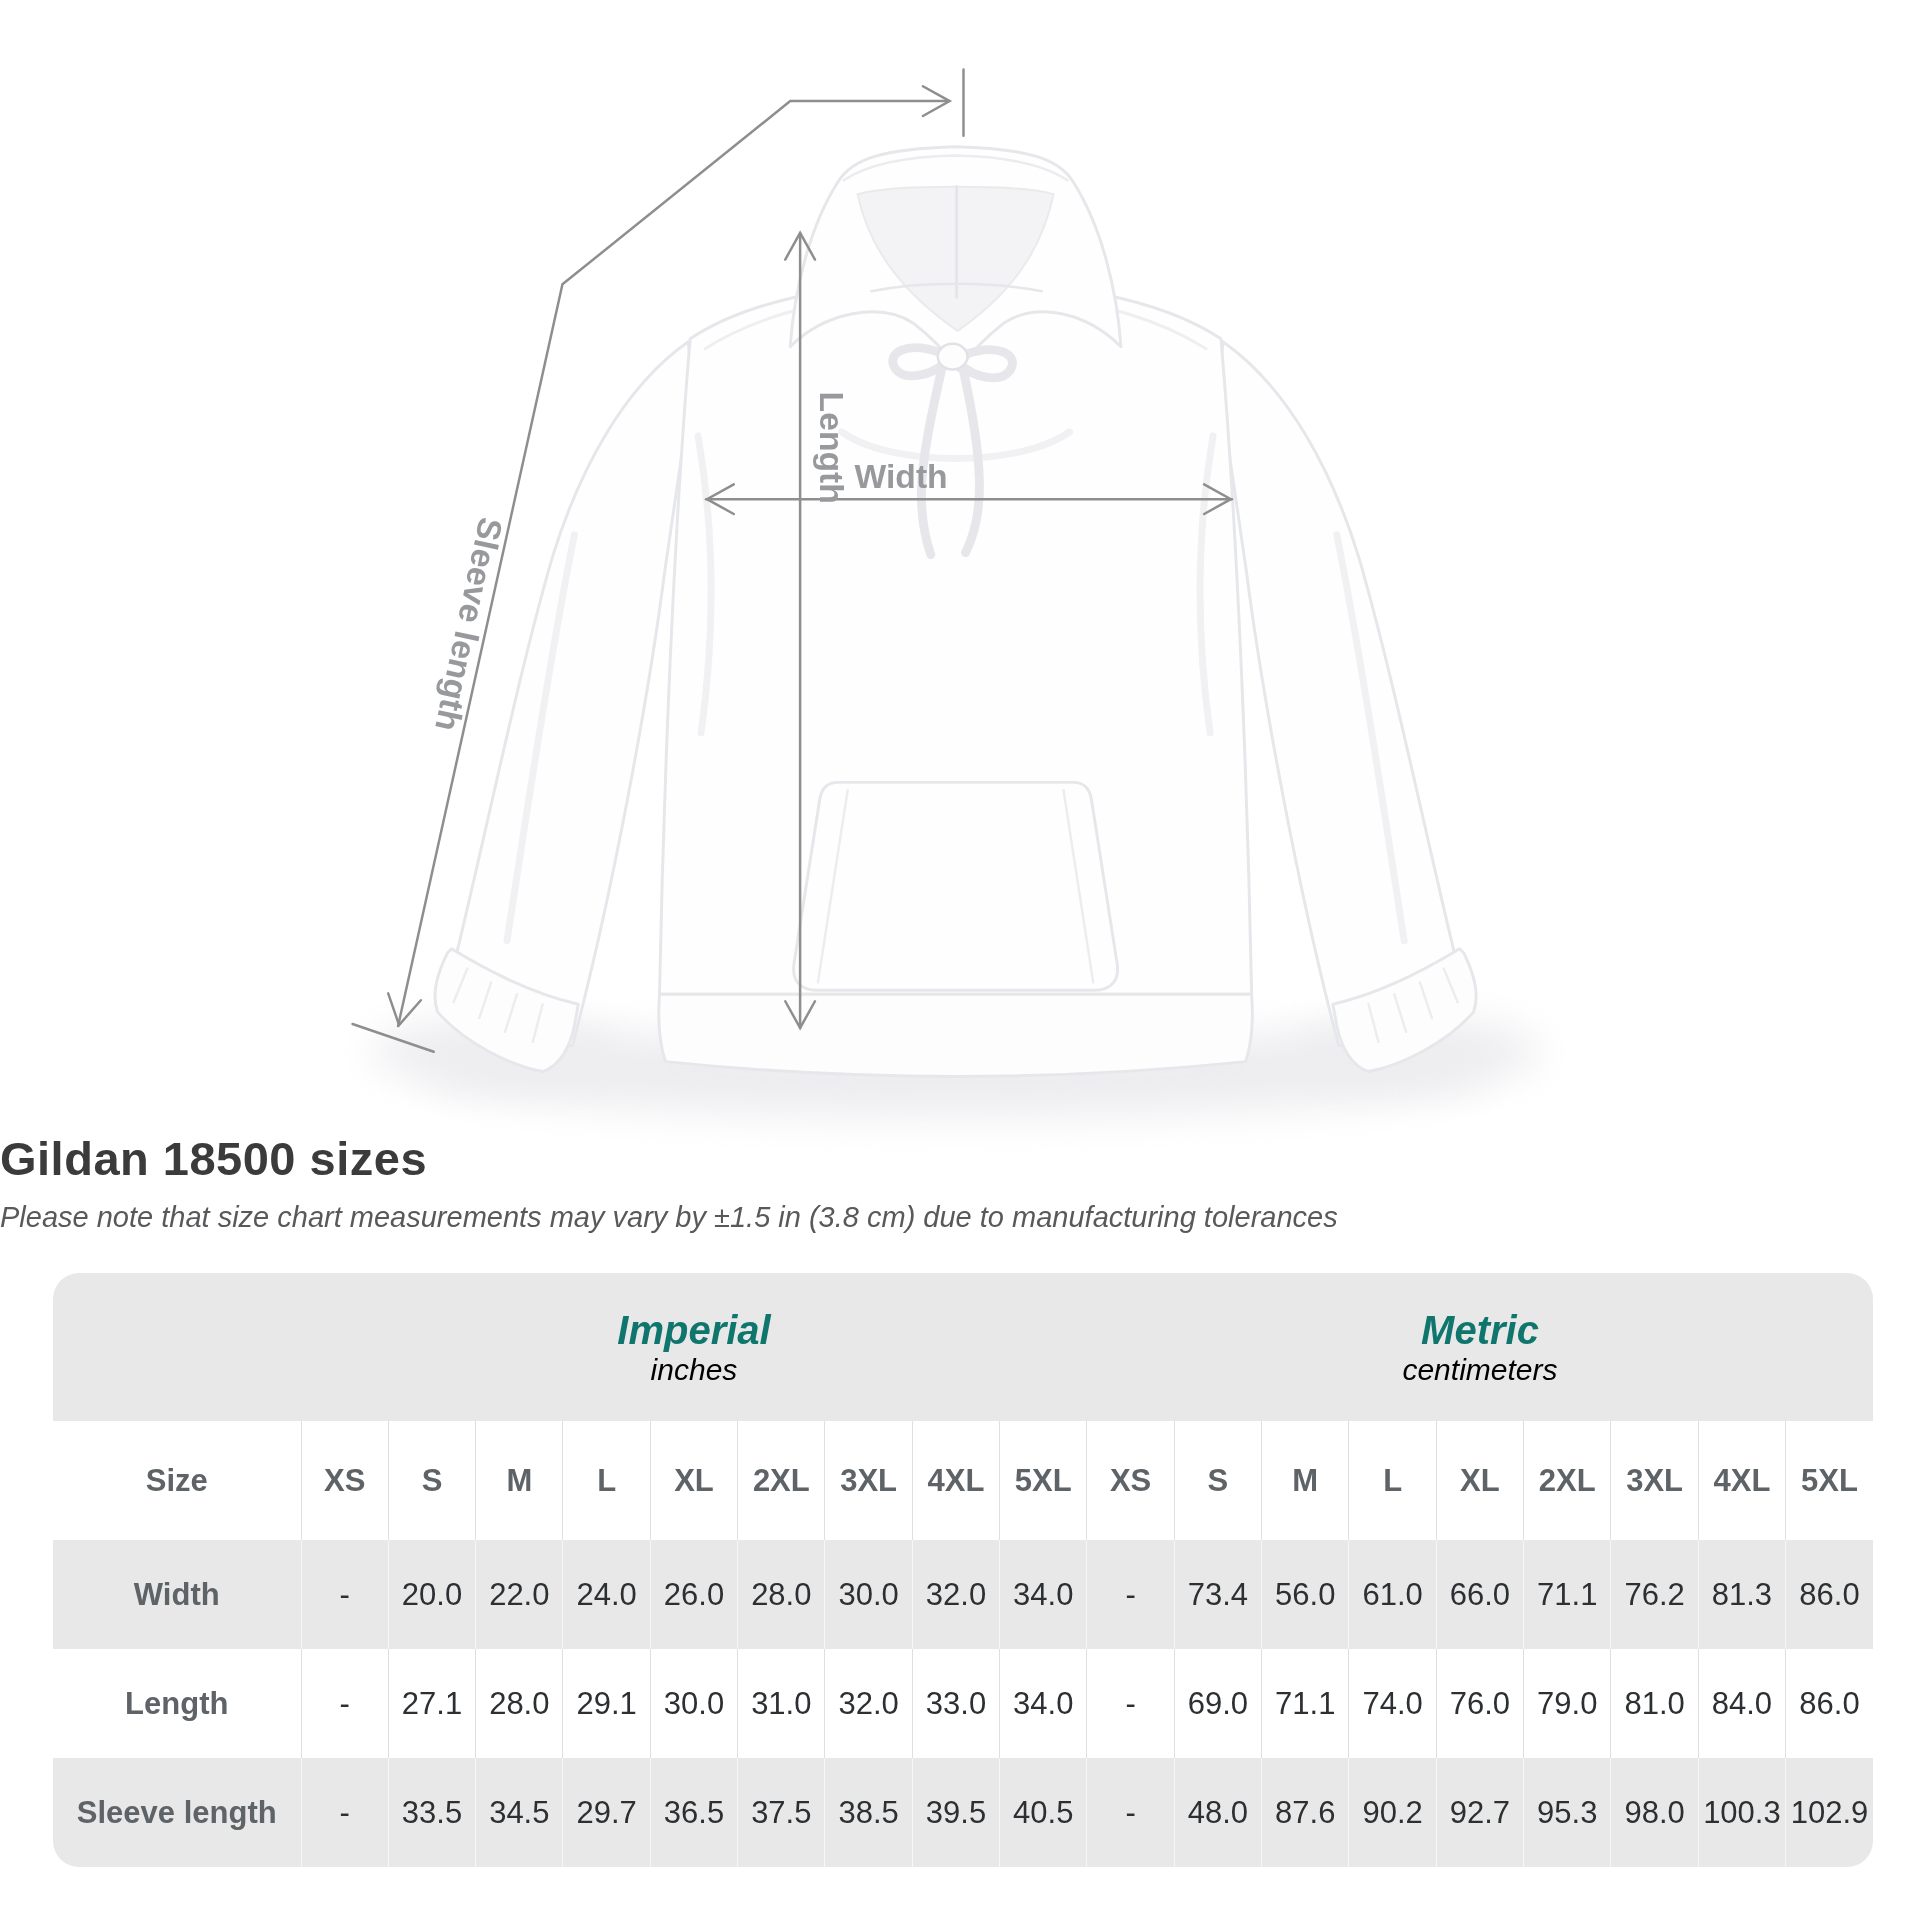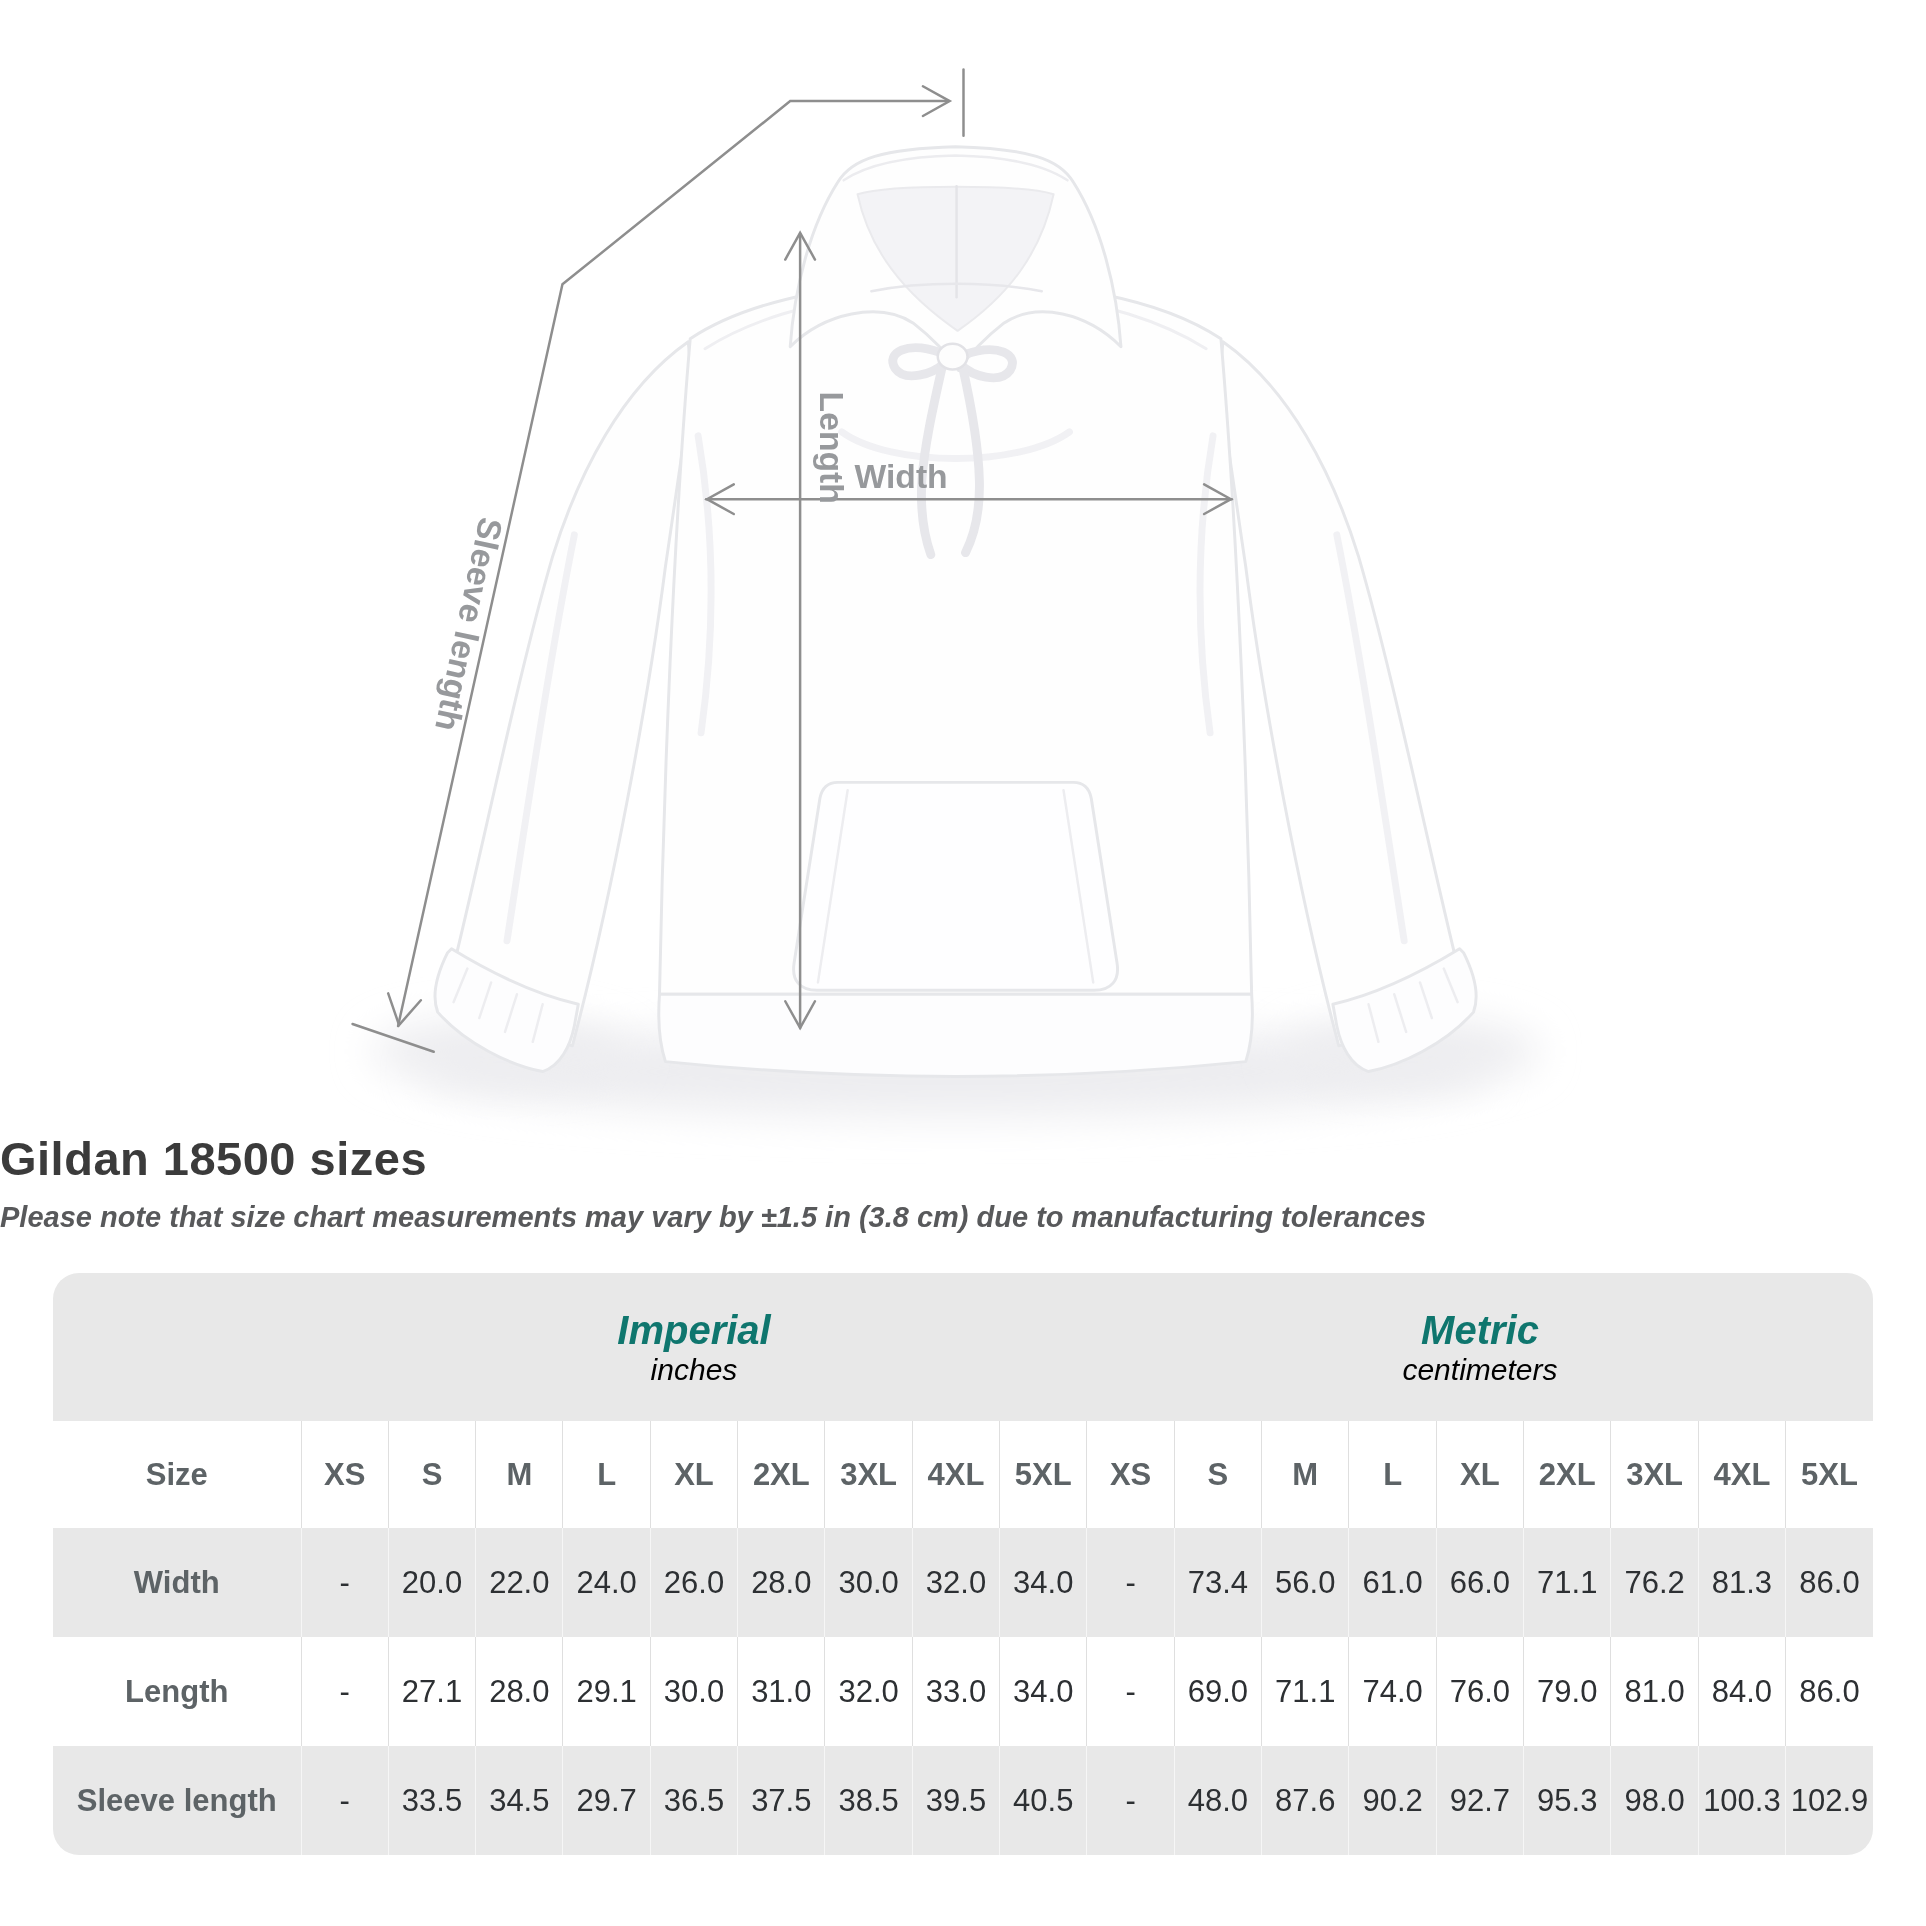--- a/index.html
+++ b/index.html
@@ -3,31 +3,31 @@
 <meta charset="utf-8">
 <style>
   html,body{margin:0;padding:0;background:#ffffff;}
   body{width:1927px;height:1927px;font-family:"Liberation Sans",sans-serif;-webkit-font-smoothing:antialiased;}
   .canvas{position:relative;width:1927px;height:1927px;overflow:hidden;background:#ffffff;}
 
   svg.diagram{position:absolute;top:0;left:0;display:block;}
 
   .title-block{position:absolute;top:1131px;left:0;width:100%;text-align:left;}
   .page-title{margin:0;font-size:47px;font-weight:bold;color:#3b3b3b;letter-spacing:0.5px;}
-  .subtitle{margin:15px 0 0 0;font-size:29px;font-style:italic;color:#58595b;font-weight:bold;}
+  .subtitle{margin:15px 0 0 0;font-size:29px;font-style:italic;color:#58595b;}
 
   .table-wrap{position:absolute;left:53px;top:1273px;width:1820px;border-radius:26px;overflow:hidden;background:#ffffff;}
   table{width:100%;border-collapse:collapse;table-layout:fixed;}
   th,td{padding:0;vertical-align:middle;text-align:center;}
 
   tr.band-row th{background:#e8e8e8;height:148px;border:none;}
   .g-name{font-size:40px;font-weight:bold;font-style:italic;color:#0f766e;}
   .g-unit{font-size:30px;font-style:italic;font-weight:normal;color:#000000;}
 
-  tr.size-row th{background:#ffffff;height:107px;font-size:31px;font-weight:bold;color:#5d6366;border-left:1px solid #dfdfdf;}
+  tr.size-row th{background:#ffffff;height:119px;font-size:31px;font-weight:bold;color:#5d6366;border-left:1px solid #dfdfdf;}
   tr.size-row th:first-child{border-left:none;}
 
   tbody tr{height:109px;}
   tbody th{font-size:31px;font-weight:bold;color:#5d6366;border-left:none;}
   tbody td{font-size:31px;font-weight:normal;color:#2d3033;border-left:1px solid #dfdfdf;}
   tbody tr.gray th,tbody tr.gray td{background:#e8e8e8;}
   tbody tr.gray td{border-left-color:#f6f6f6;}
   tbody tr.white th,tbody tr.white td{background:#ffffff;}
 
   .m-label{font-weight:bold;fill:#97999c;}

